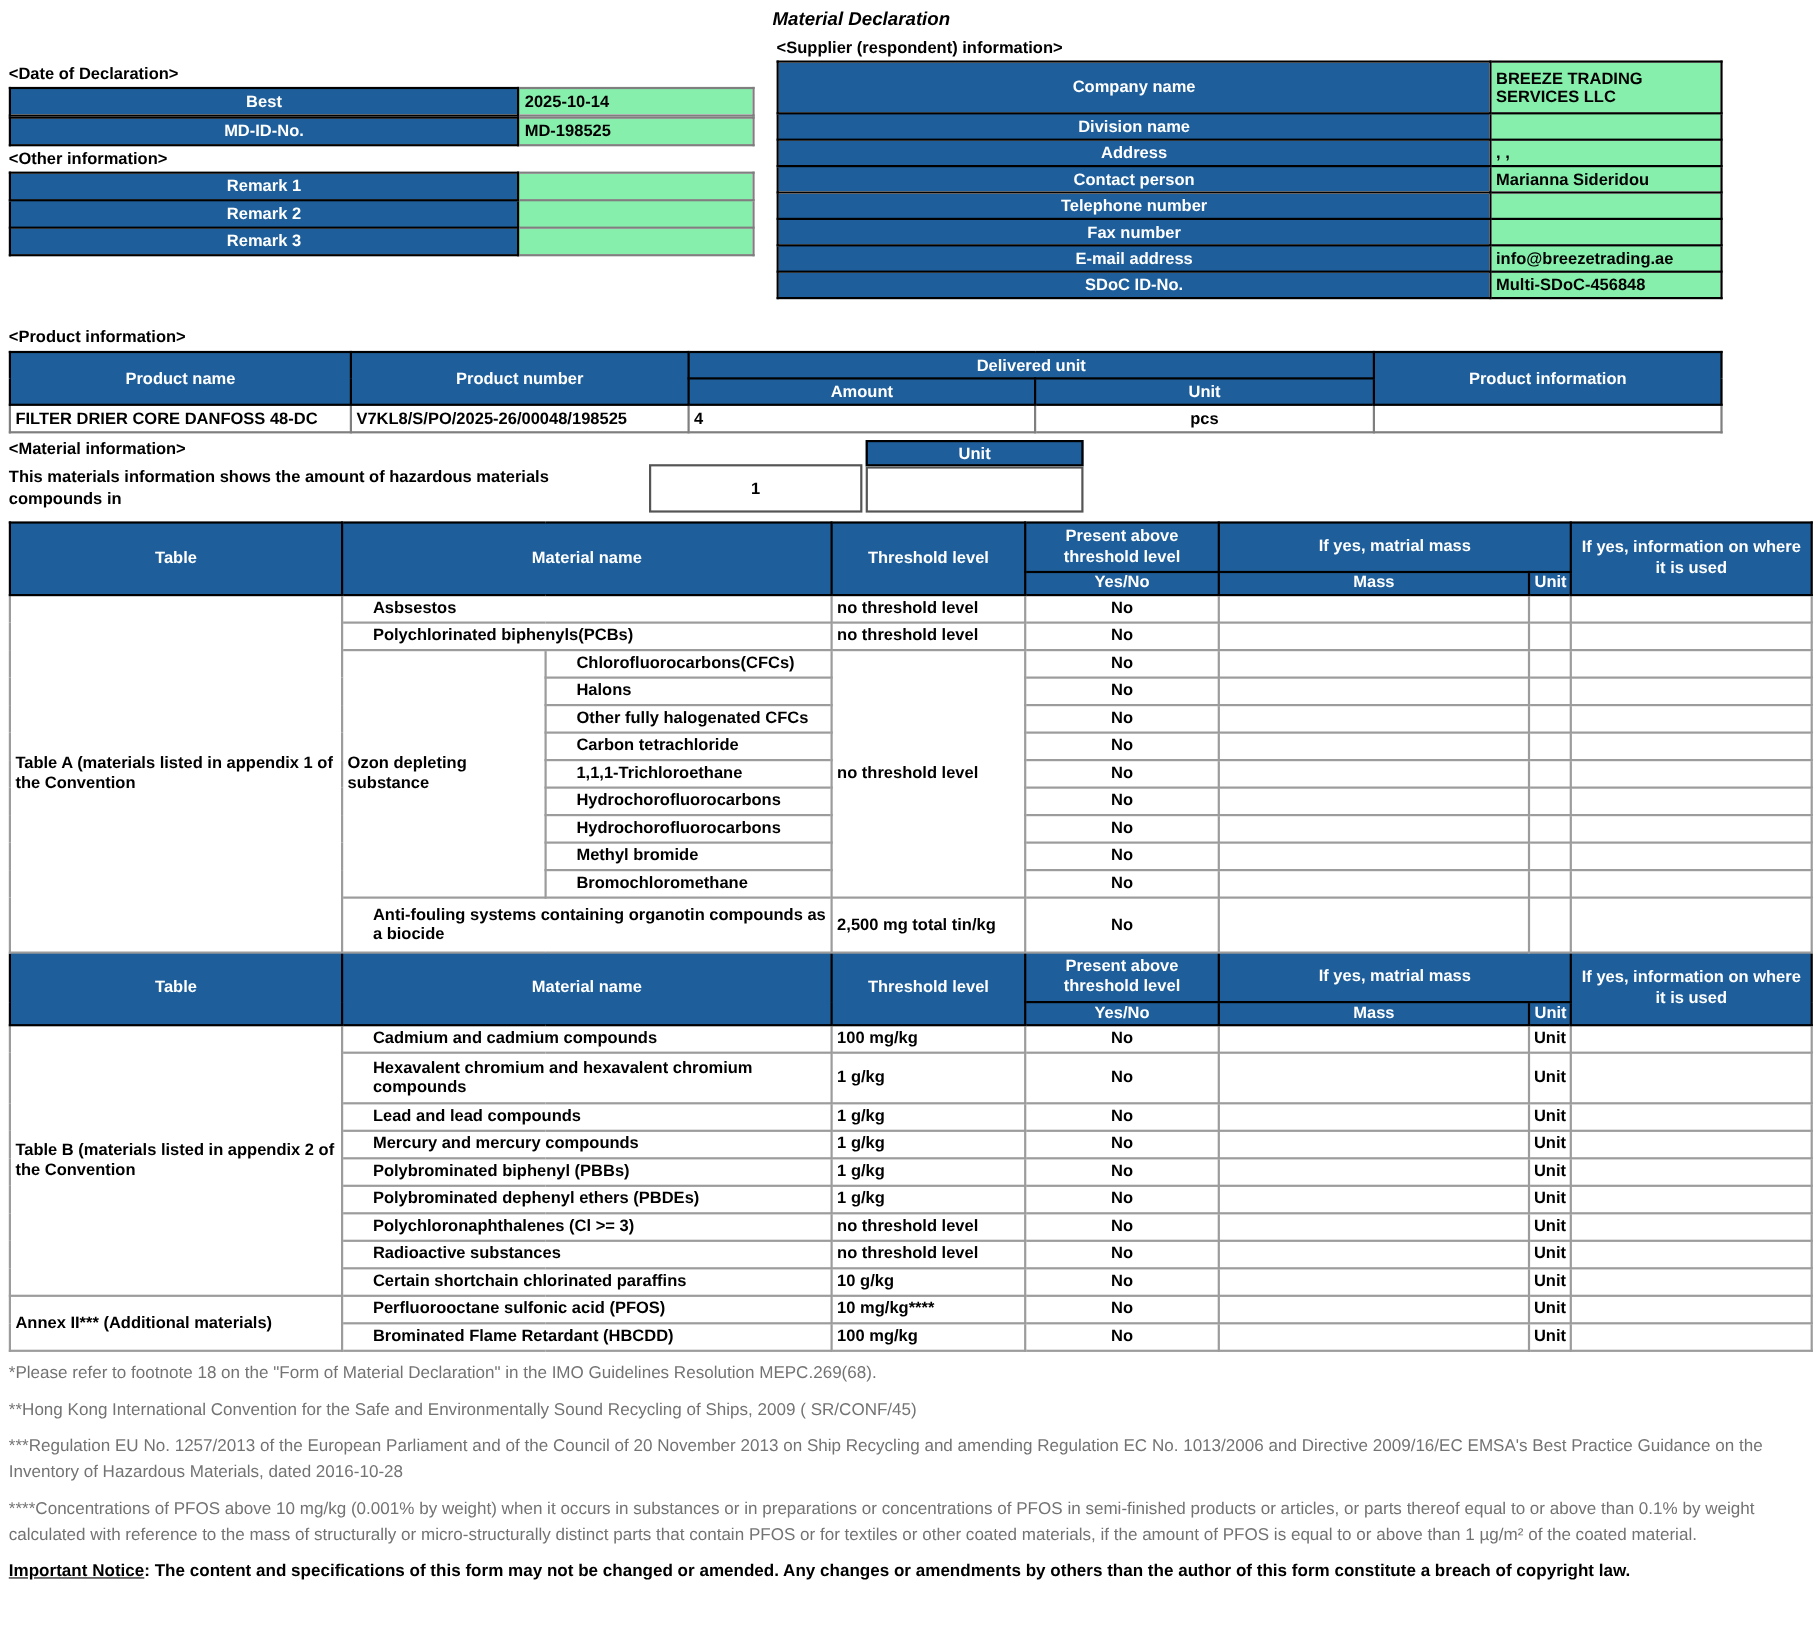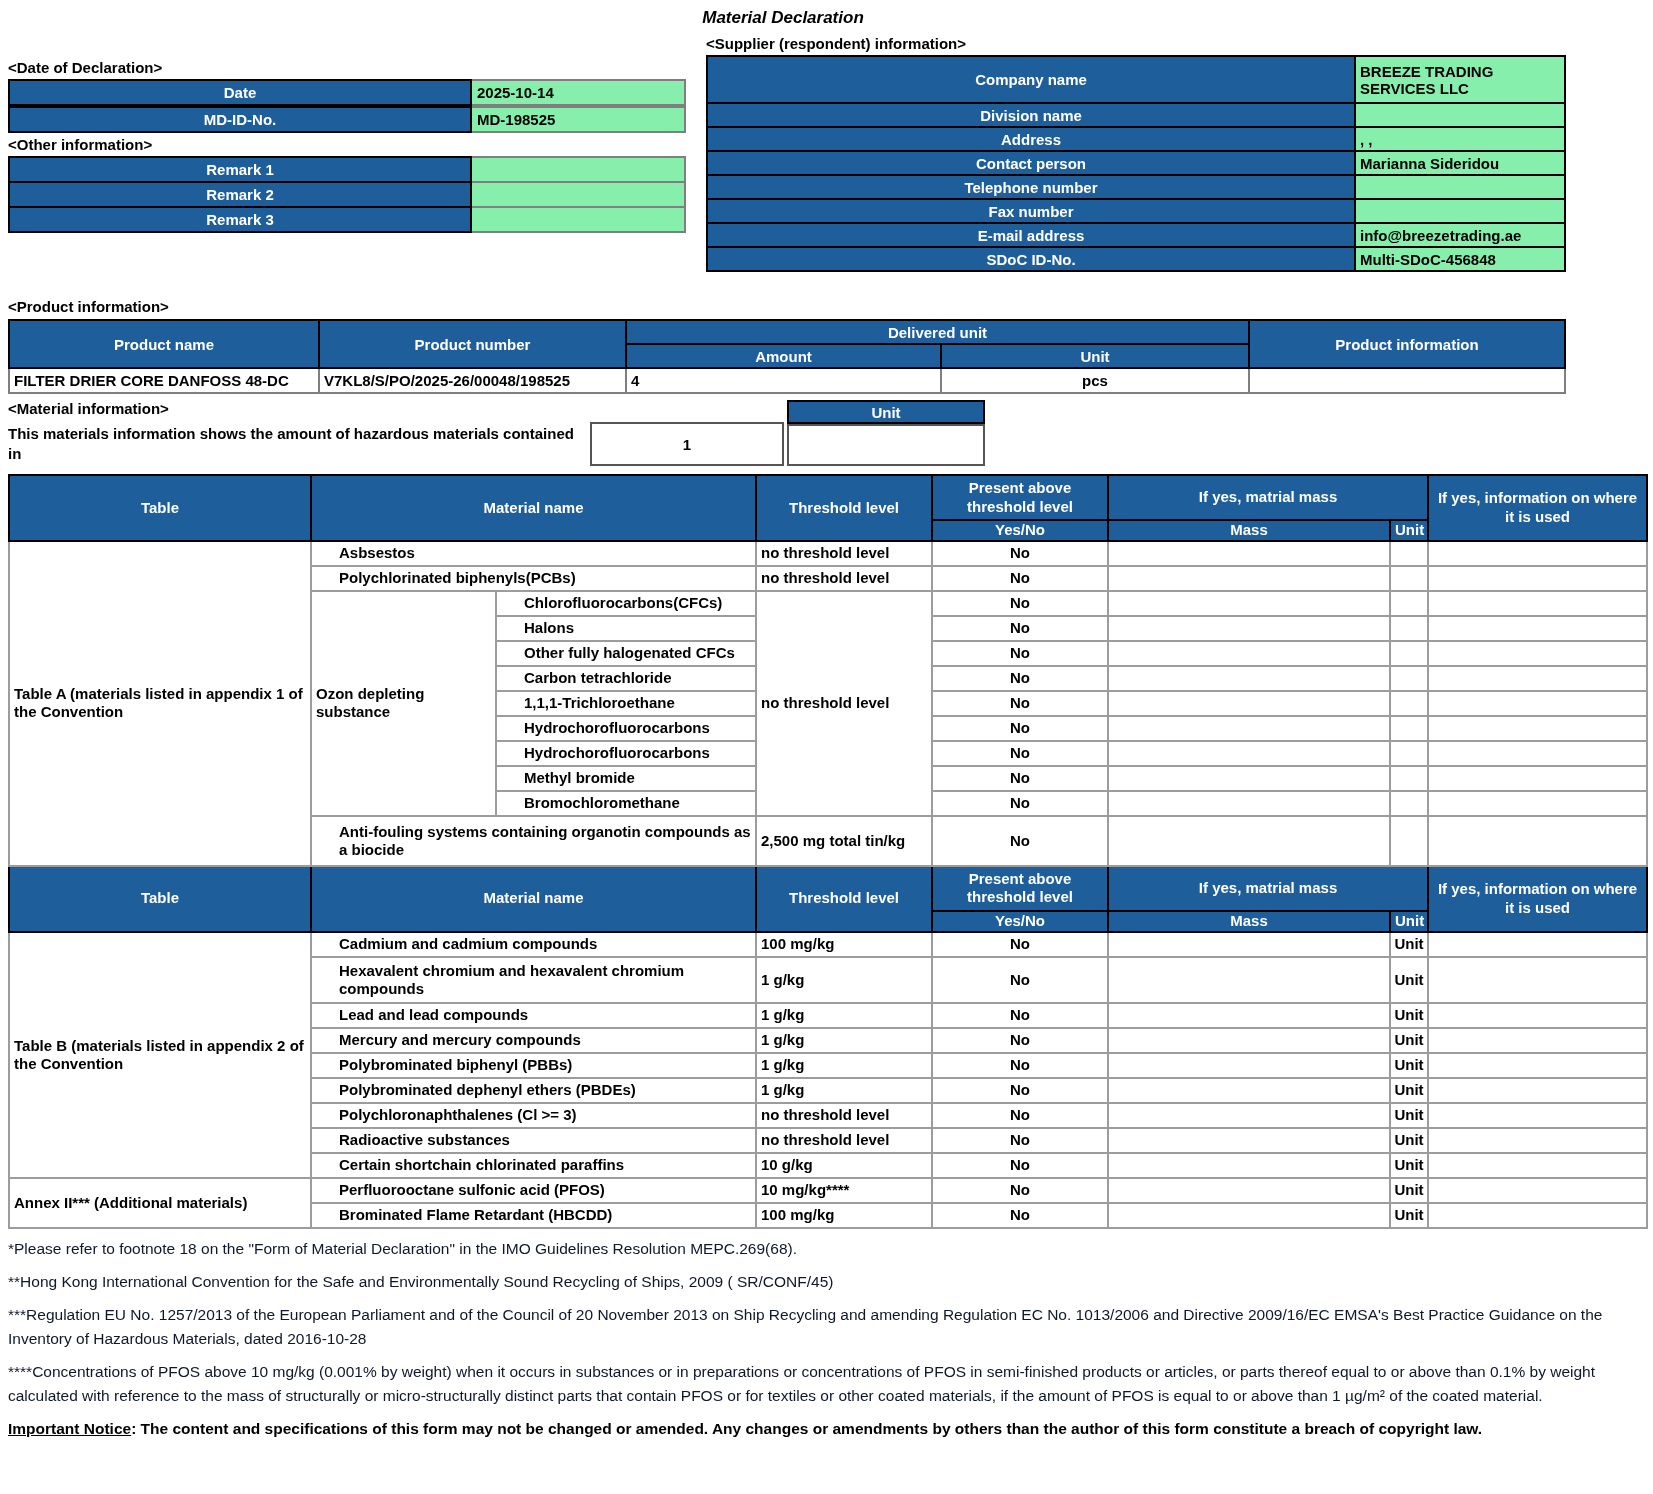--- a/index.html
+++ b/index.html
@@ -40,40 +40,40 @@
   .mat-table td{border:2px solid #9c9c9c;font-weight:700;box-sizing:border-box;padding:1px 4px;overflow:hidden;line-height:1.2;vertical-align:middle;background:#fff;}
   .mat-table td.group{text-align:left;vertical-align:middle;}
   .mat-table td.name{text-align:left;padding-left:27px;}
   .mat-table td.thr{text-align:left;}
   .mat-table td.yn{text-align:center;}
   .mat-table td.unit-small{text-align:center;padding:1px 1px;}
   tr.hh1 th{height:45px;}
   tr.hh2 th{height:18px;}
   
   .footnotes{margin:8px 8px 0 8px;}
-  .footnotes p{margin:0 0 9px 0;font-weight:400;color:#0f172a;font-size:15.5px;line-height:1.55;}
+  .footnotes p{margin:0 0 9px 0;font-weight:400;color:#737373;font-size:15.5px;line-height:1.55;}
   p.notice{font-weight:700;color:#000;font-size:15.5px;line-height:1.5;margin-top:4px;}
   .notice-label{text-decoration:underline;}
 </style>
 </head>
 <body>
 
 <div class="top">
   <div class="page-title">Material Declaration</div>
 
   <div class="left-col">
     <div class="angle-heading">&lt;Date of Declaration&gt;</div>
     <table class="kv-table">
       <colgroup>
           <col style="width:462px">
           <col style="width:214px">
         </colgroup>
       <tbody>
           <tr>
-        <td class="blue">Date</td>
+        <td class="blue">Best</td>
         <td class="val">2025-10-14</td>
       </tr>
     </tbody>
       </table>
     <table class="kv-table">
       <colgroup>
           <col style="width:462px">
           <col style="width:214px">
         </colgroup>
       <tbody>
@@ -176,21 +176,21 @@
     <td>V7KL8/S/PO/2025-26/00048/198525</td>
     <td>4</td>
     <td style="text-align:center">pcs</td>
     <td></td>
   </tr>
 </tbody>
   </table>
 
 <div class="mat-info">
   <div class="mi-heading">&lt;Material information&gt;</div>
-  <div class="mi-note">This materials information shows the amount of hazardous materials contained in</div>
+  <div class="mi-note">This materials information shows the amount of hazardous materials compounds in</div>
   <div class="mi-amount">1</div>
   <div class="mi-unit-header">Unit</div>
   <div class="mi-unit-value"></div>
 </div>
 
 <table class="mat-table">
   <colgroup>
     <col style="width:302px">
       <col style="width:185px">
       <col style="width:260px">

